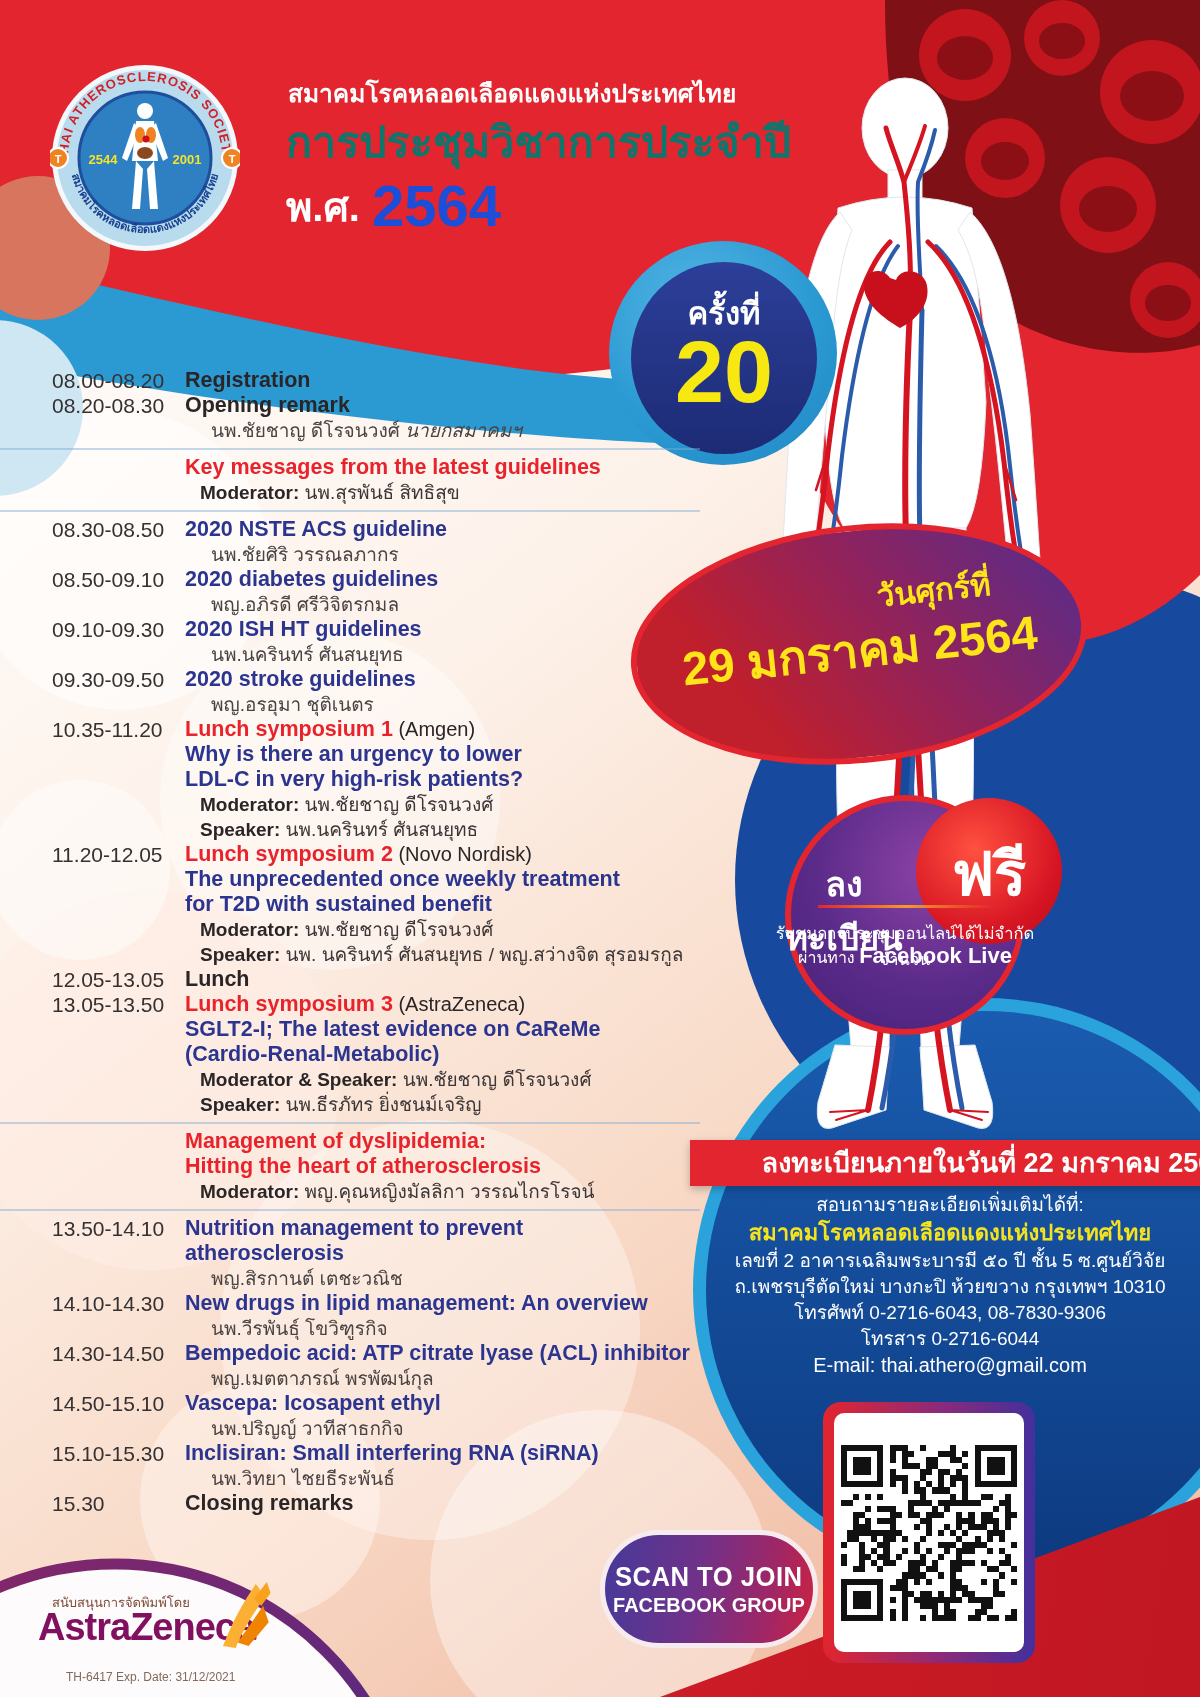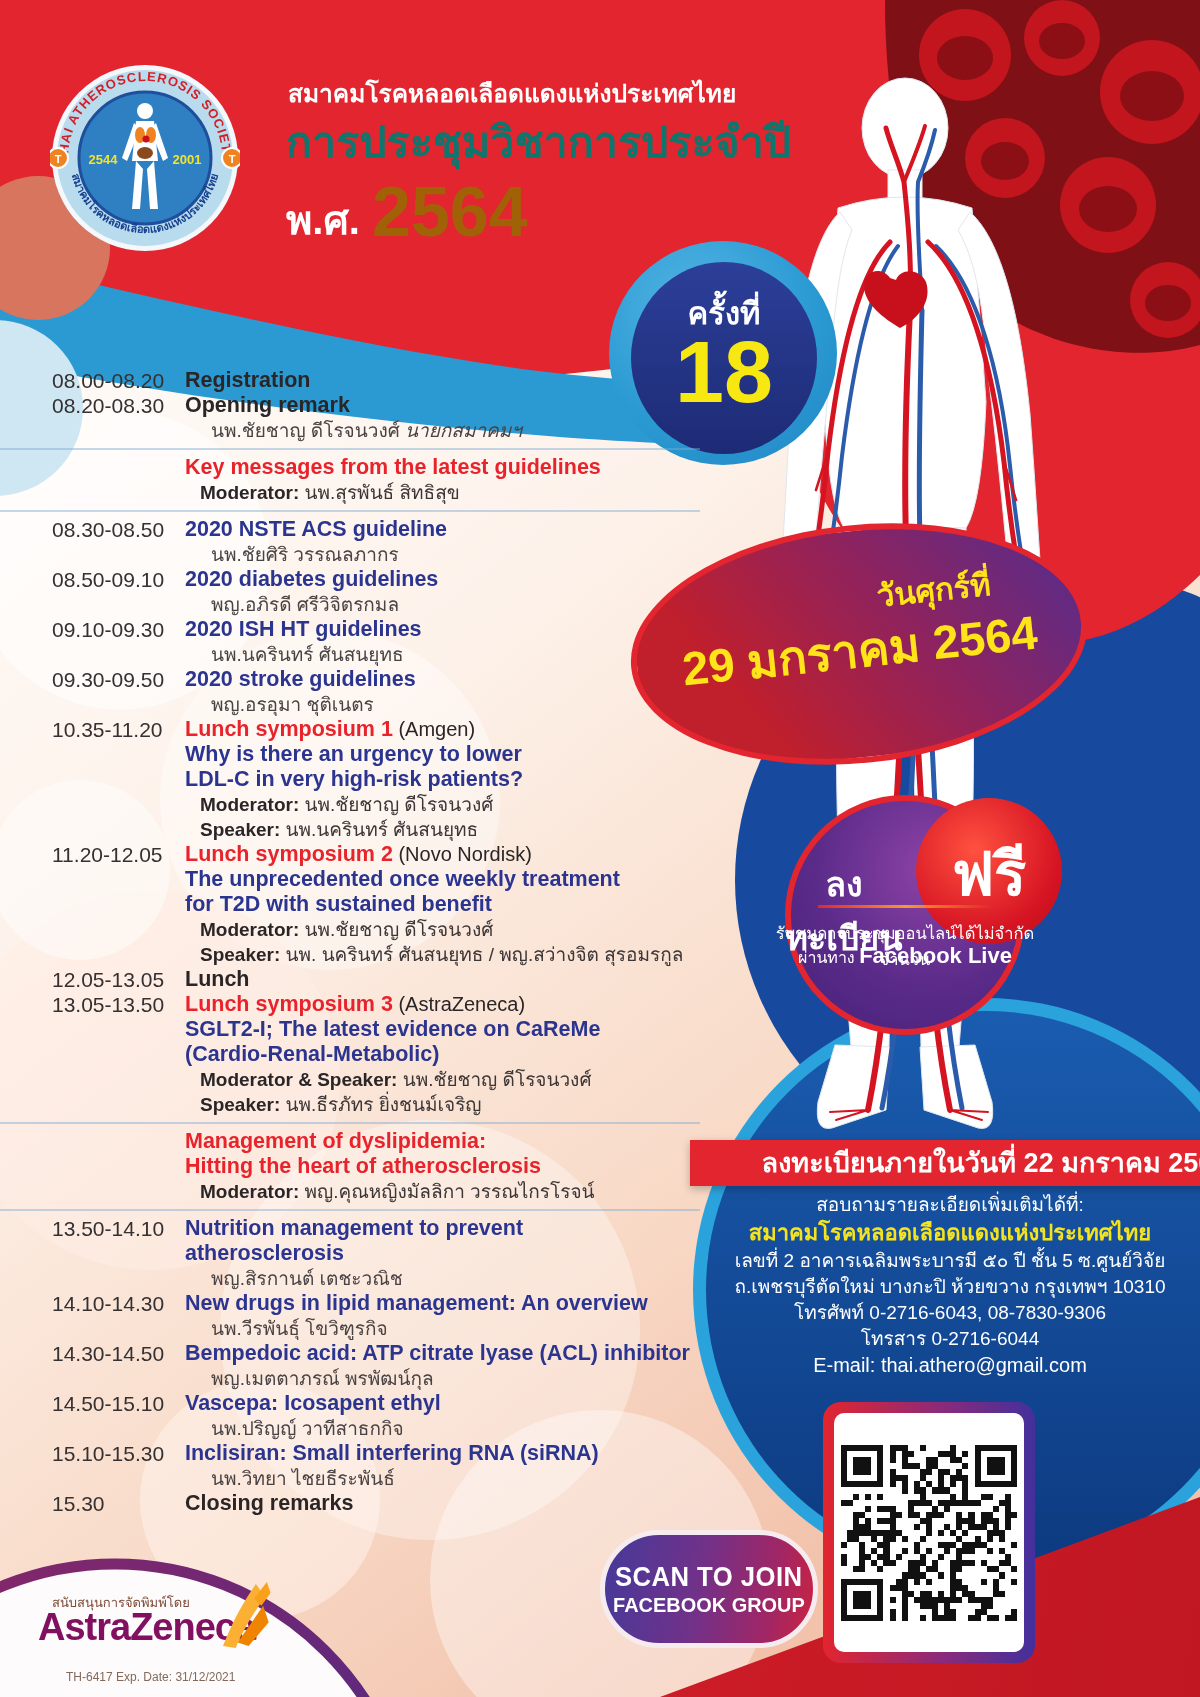--- a/index.html
+++ b/index.html
@@ -14,21 +14,21 @@
   .fig{left:740px;top:70px;z-index:2;}
 
   
   .logo{left:50px;top:63px;z-index:4;}
 
   
   .hdr-org{left:288px;top:74px;font-size:24.5px;font-weight:bold;color:#fff;z-index:4;}
   .hdr-title{left:286px;top:108px;font-size:43px;font-weight:bold;color:#0f766e;z-index:4;}
   .hdr-year{left:286px;top:172px;display:flex;align-items:flex-end;gap:12px;z-index:4;}
   .hdr-year .yp{font-size:40px;font-weight:bold;color:#fff;}
-  .hdr-year .yv{font-size:70px;font-weight:bold;color:#a16207;}
+  .hdr-year .yv{font-size:58px;font-weight:bold;color:#1d4ed8;}
 
   
   .ed-outer{left:609px;top:241px;width:228px;height:224px;border-radius:50%;z-index:3;
             background:radial-gradient(circle at 38% 30%,#54b5e4 0%,#2b9ad3 55%,#1f85c2 100%);}
   .ed-inner{left:631px;top:262px;width:186px;height:192px;border-radius:50%;z-index:3;
             background:linear-gradient(180deg,#2c3f99 0%,#1d2b75 100%);}
   .ed-label{left:648px;top:288px;width:152px;text-align:center;font-size:31px;font-weight:bold;color:#fff;z-index:4;}
   .ed-num{left:648px;top:328px;width:152px;text-align:center;font-size:88px;font-weight:bold;color:#f8e812;line-height:1;z-index:4;}
 
   
@@ -243,21 +243,21 @@
   <div class="abs hdr-org">สมาคมโรคหลอดเลือดแดงแห่งประเทศไทย</div>
   <div class="abs hdr-title">การประชุมวิชาการประจำปี</div>
   <div class="abs hdr-year">
     <span class="yp">พ.ศ.</span>
     <span class="yv">2564</span>
   </div>
 
   <div class="abs ed-outer"></div>
   <div class="abs ed-inner"></div>
   <div class="abs ed-label">ครั้งที่</div>
-  <div class="abs ed-num">18</div>
+  <div class="abs ed-num">20</div>
 
   <div class="abs sched">
       <div class="sched-row">
         <div class="sched-time">08.00-08.20</div>
         <div class="sched-body">
           <div class="ln ln-black">Registration</div>
         </div>
       </div>
       <div class="sched-row">
         <div class="sched-time">08.20-08.30</div>

